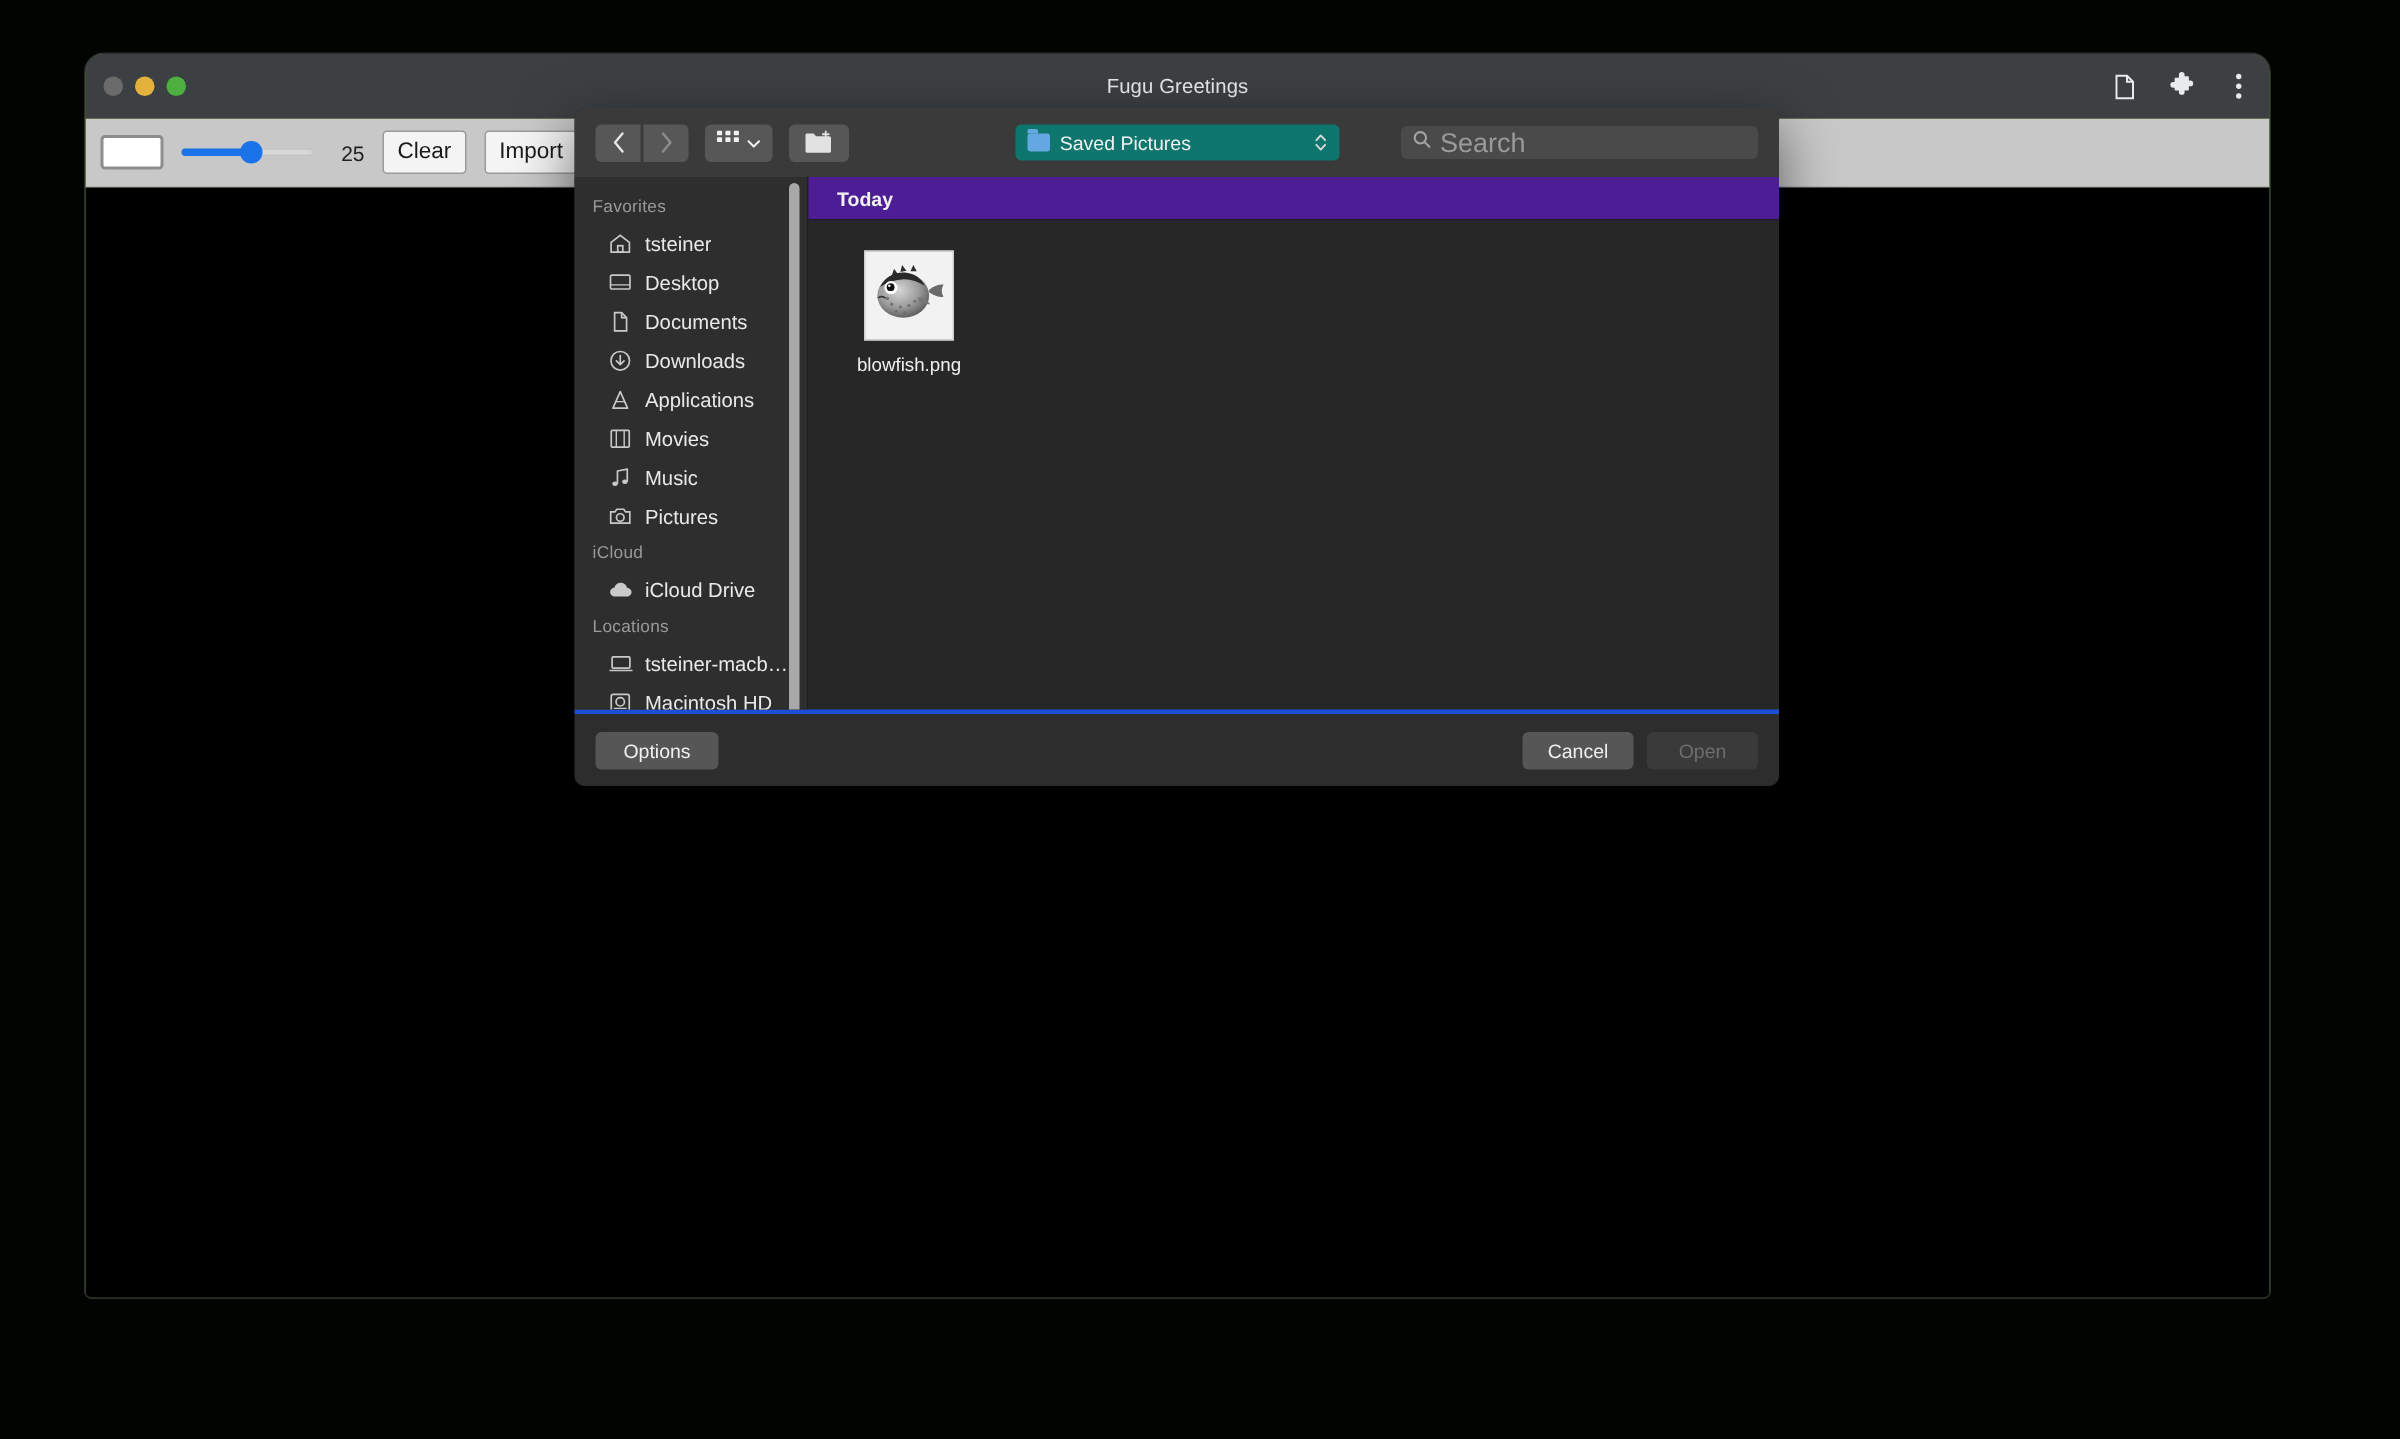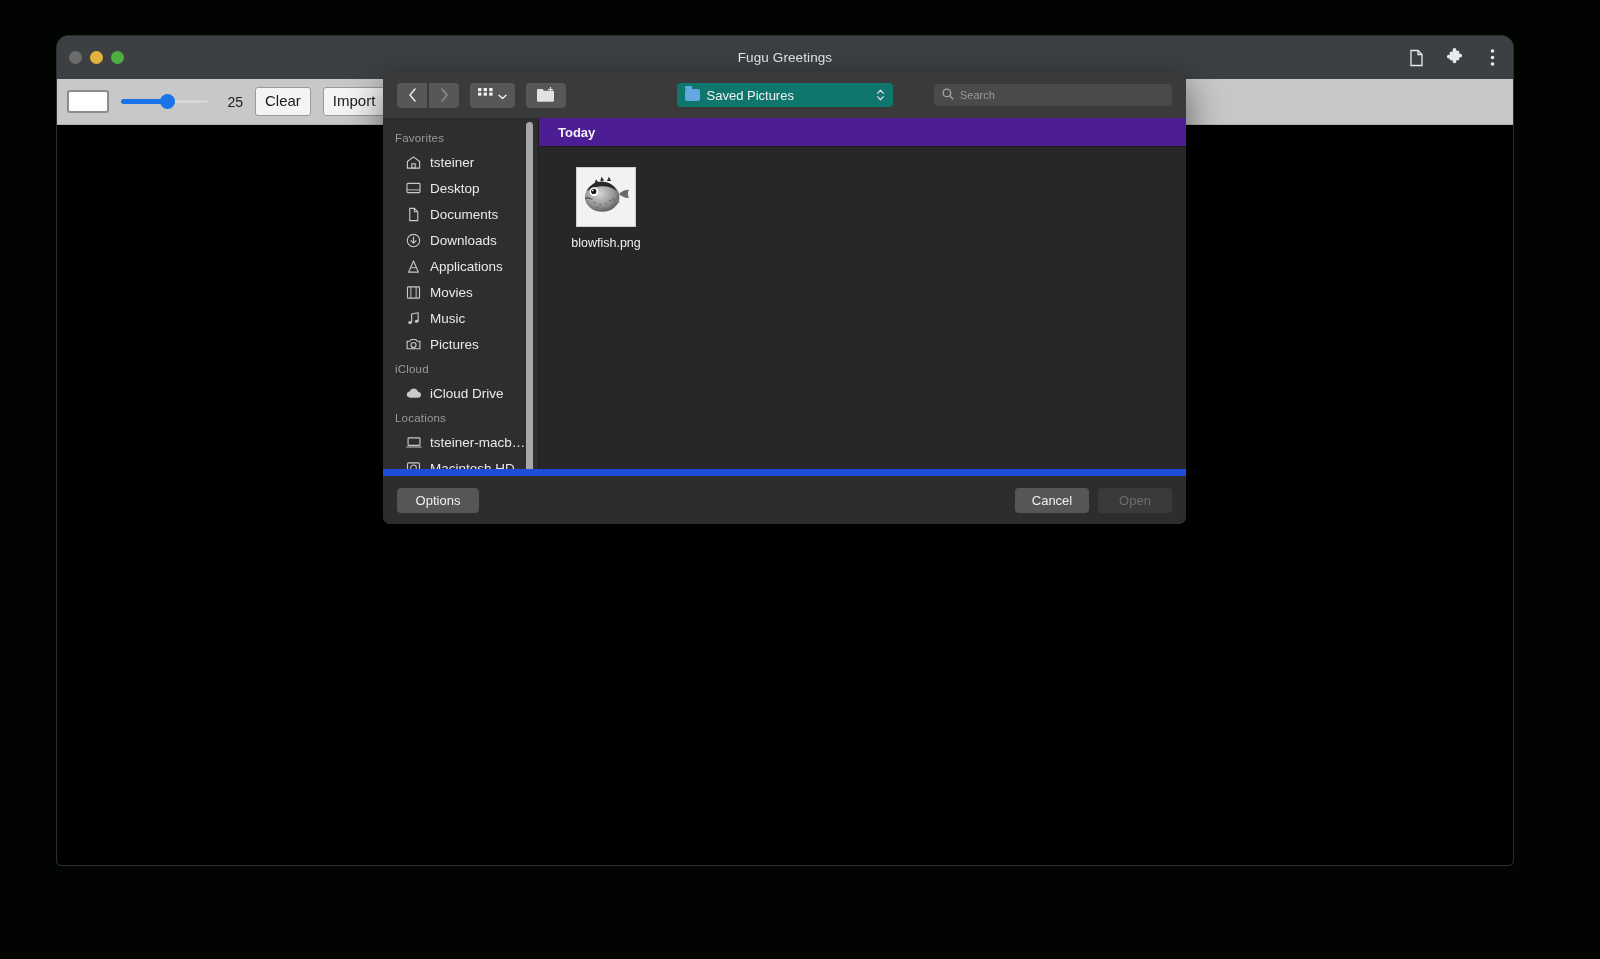--- a/index.html
+++ b/index.html
@@ -284,21 +284,21 @@
     height: 22px;
     background: #4a4a4a;
     border-radius: 4px;
     display: flex;
     align-items: center;
     padding: 0 8px;
     gap: 6px;
   }
   .search-placeholder {
     color: #9a9a9a;
-    font-size: 11px;
+    font-size: 18px;
   }
 
   
   .dlg-body {
     flex: 1;
     display: flex;
     min-height: 0;
     background: #2a2a2a;
   }
 
@@ -402,21 +402,21 @@
     color: #efefef;
     font-size: 12.5px;
     text-align: center;
     white-space: nowrap;
   }
 
   
   .dlg-footer {
     height: 48px;
     background: #2d2d2d;
-    border-top: 7px solid #1d4ed8;
+    border-top: 3px solid #1d4ed8;
     display: flex;
     align-items: center;
     padding: 0 14px;
     flex: none;
   }
   .dlg-btn {
     background: #565656;
     border: none;
     border-radius: 4px;
     color: #f0f0f0;

